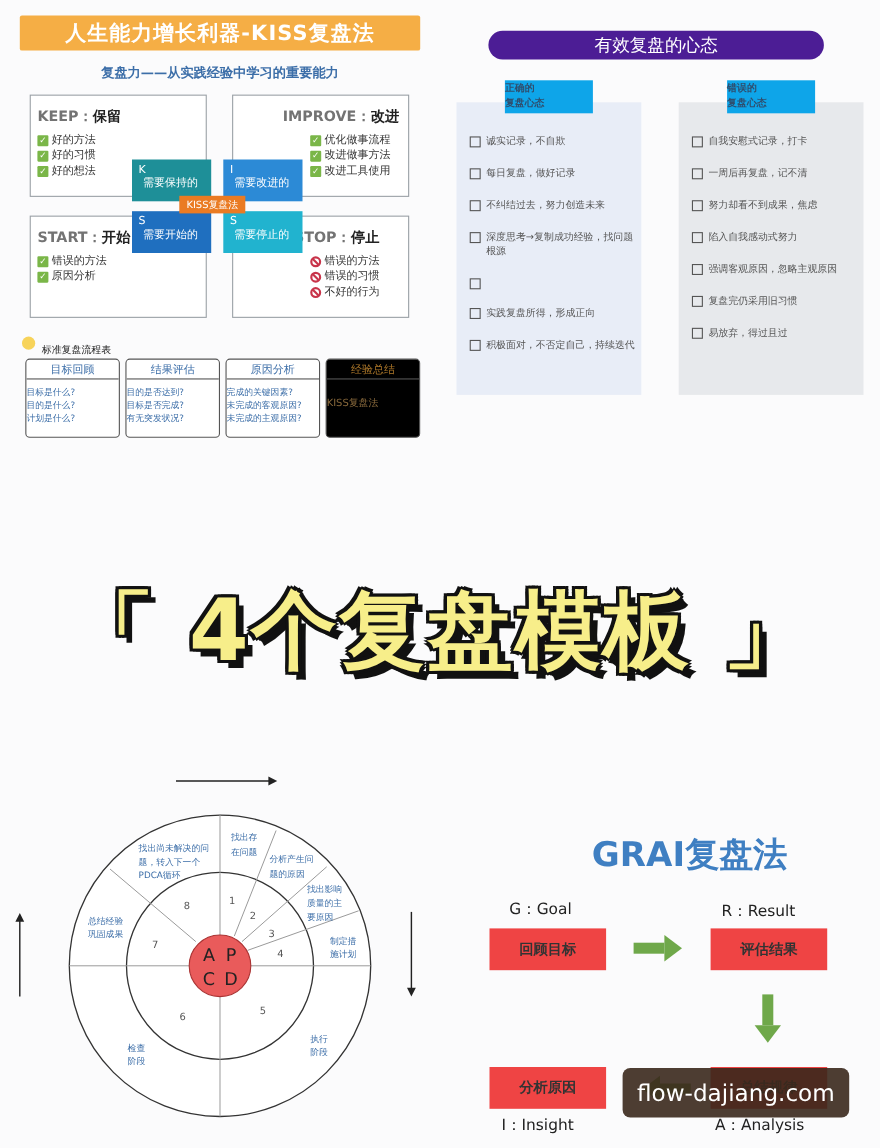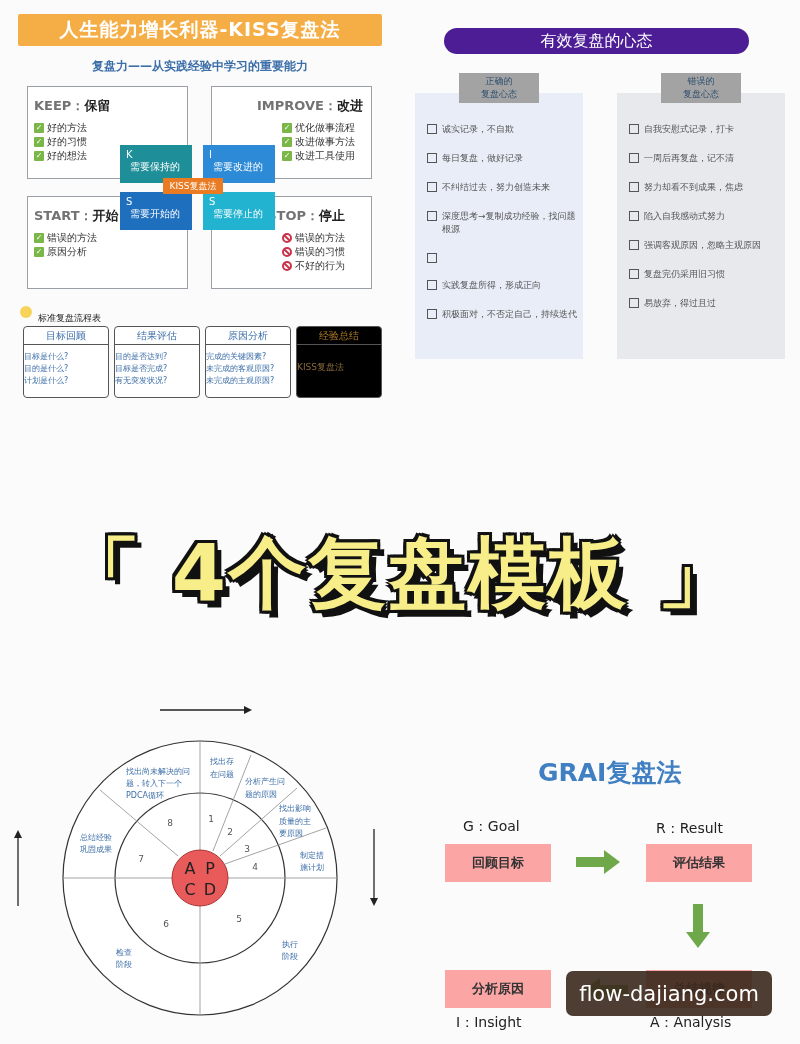--- a/index.html
+++ b/index.html
@@ -24,33 +24,33 @@
 .fcol .fh{height:18px;border-bottom:1.5px solid #555;font-size:10px;color:#3c6ea8;display:flex;align-items:center;justify-content:center}
 .fcol .fb{padding:6px 0;font-size:8px;color:#3c6ea8;line-height:12px}
 .fcol.hl{background:#000000}
 .fcol.hl .fh{color:#b07a2a}
 .fcol.hl .fb{color:#8a6a3c;font-size:9px;padding-top:16px}
 
 .mind-title{left:444px;top:28px;width:305px;height:26px;background:#4c1d95;border-radius:13px;color:#fff;font-size:16px;display:flex;align-items:center;justify-content:center}
 .mcol{top:93px;width:168px;height:266px}
 .mcol.good{left:415px;background:#e8edf7}
 .mcol.bad{left:617px;background:#e7e9ec}
-.mhead{position:absolute;top:-20px;left:44px;width:80px;background:#a3a3a3;text-align:center;font-size:9px;color:#2f4f6f;font-weight:normal;line-height:13px;padding:2px 0}
+.mhead{position:absolute;top:-20px;left:44px;width:80px;background:#0ea5e9;font-size:9px;color:#2f4f6f;font-weight:bold;line-height:13px;padding:2px 0}
 .mlist{position:absolute;top:30px;left:12px;right:6px}
 .mi{display:flex;gap:5px;font-size:9px;color:#555;line-height:13px;margin-bottom:16px}
 .mbox{flex:0 0 10px;height:10px;border:1.5px solid #555;margin-top:1px}
 
 .big{left:40px;top:522px;width:720px;text-align:center;font-size:78px;font-weight:bold;color:#f7ee8a;letter-spacing:2px;
  text-shadow:-3px -3px 0 #111,3px -3px 0 #111,-3px 3px 0 #111,3px 3px 0 #111,0 3px 0 #111,3px 0 0 #111,-3px 0 0 #111,0 -3px 0 #111,7px 7px 0 #111}
 
 .pdca-svg{left:0;top:690px}
 
-.grai-title{left:538px;top:756px;font-size:25px;font-weight:bold;color:#3f7fc2}
+.grai-title{left:538px;top:756px;font-size:31px;font-weight:bold;color:#3f7fc2}
 .glabel{font-size:14px;color:#222}
-.gbox{width:106px;height:38px;background:#fca5a5;color:#333;font-size:13px;font-weight:bold;display:flex;align-items:center;justify-content:center}
+.gbox{width:106px;height:38px;background:#ef4444;color:#333;font-size:13px;font-weight:bold;display:flex;align-items:center;justify-content:center}
 .watermark{left:566px;top:971px;width:206px;height:45px;background:rgba(58,40,28,0.9);border-radius:7px;color:#fff;font-size:21px;display:flex;align-items:center;justify-content:center}
 </style>
 </head>
 <body>
 
 <div class="abs kiss-title">人生能力增长利器-KISS复盘法</div>
 <div class="abs kiss-sub">复盘力——从实践经验中学习的重要能力</div>
 
 <div class="abs qbox" style="left:27px;top:86px;width:161px;height:93px">
   <div class="qhead" style="position:absolute;left:6px;top:10px"><span class="en">KEEP：</span><span class="zh">保留</span></div>

